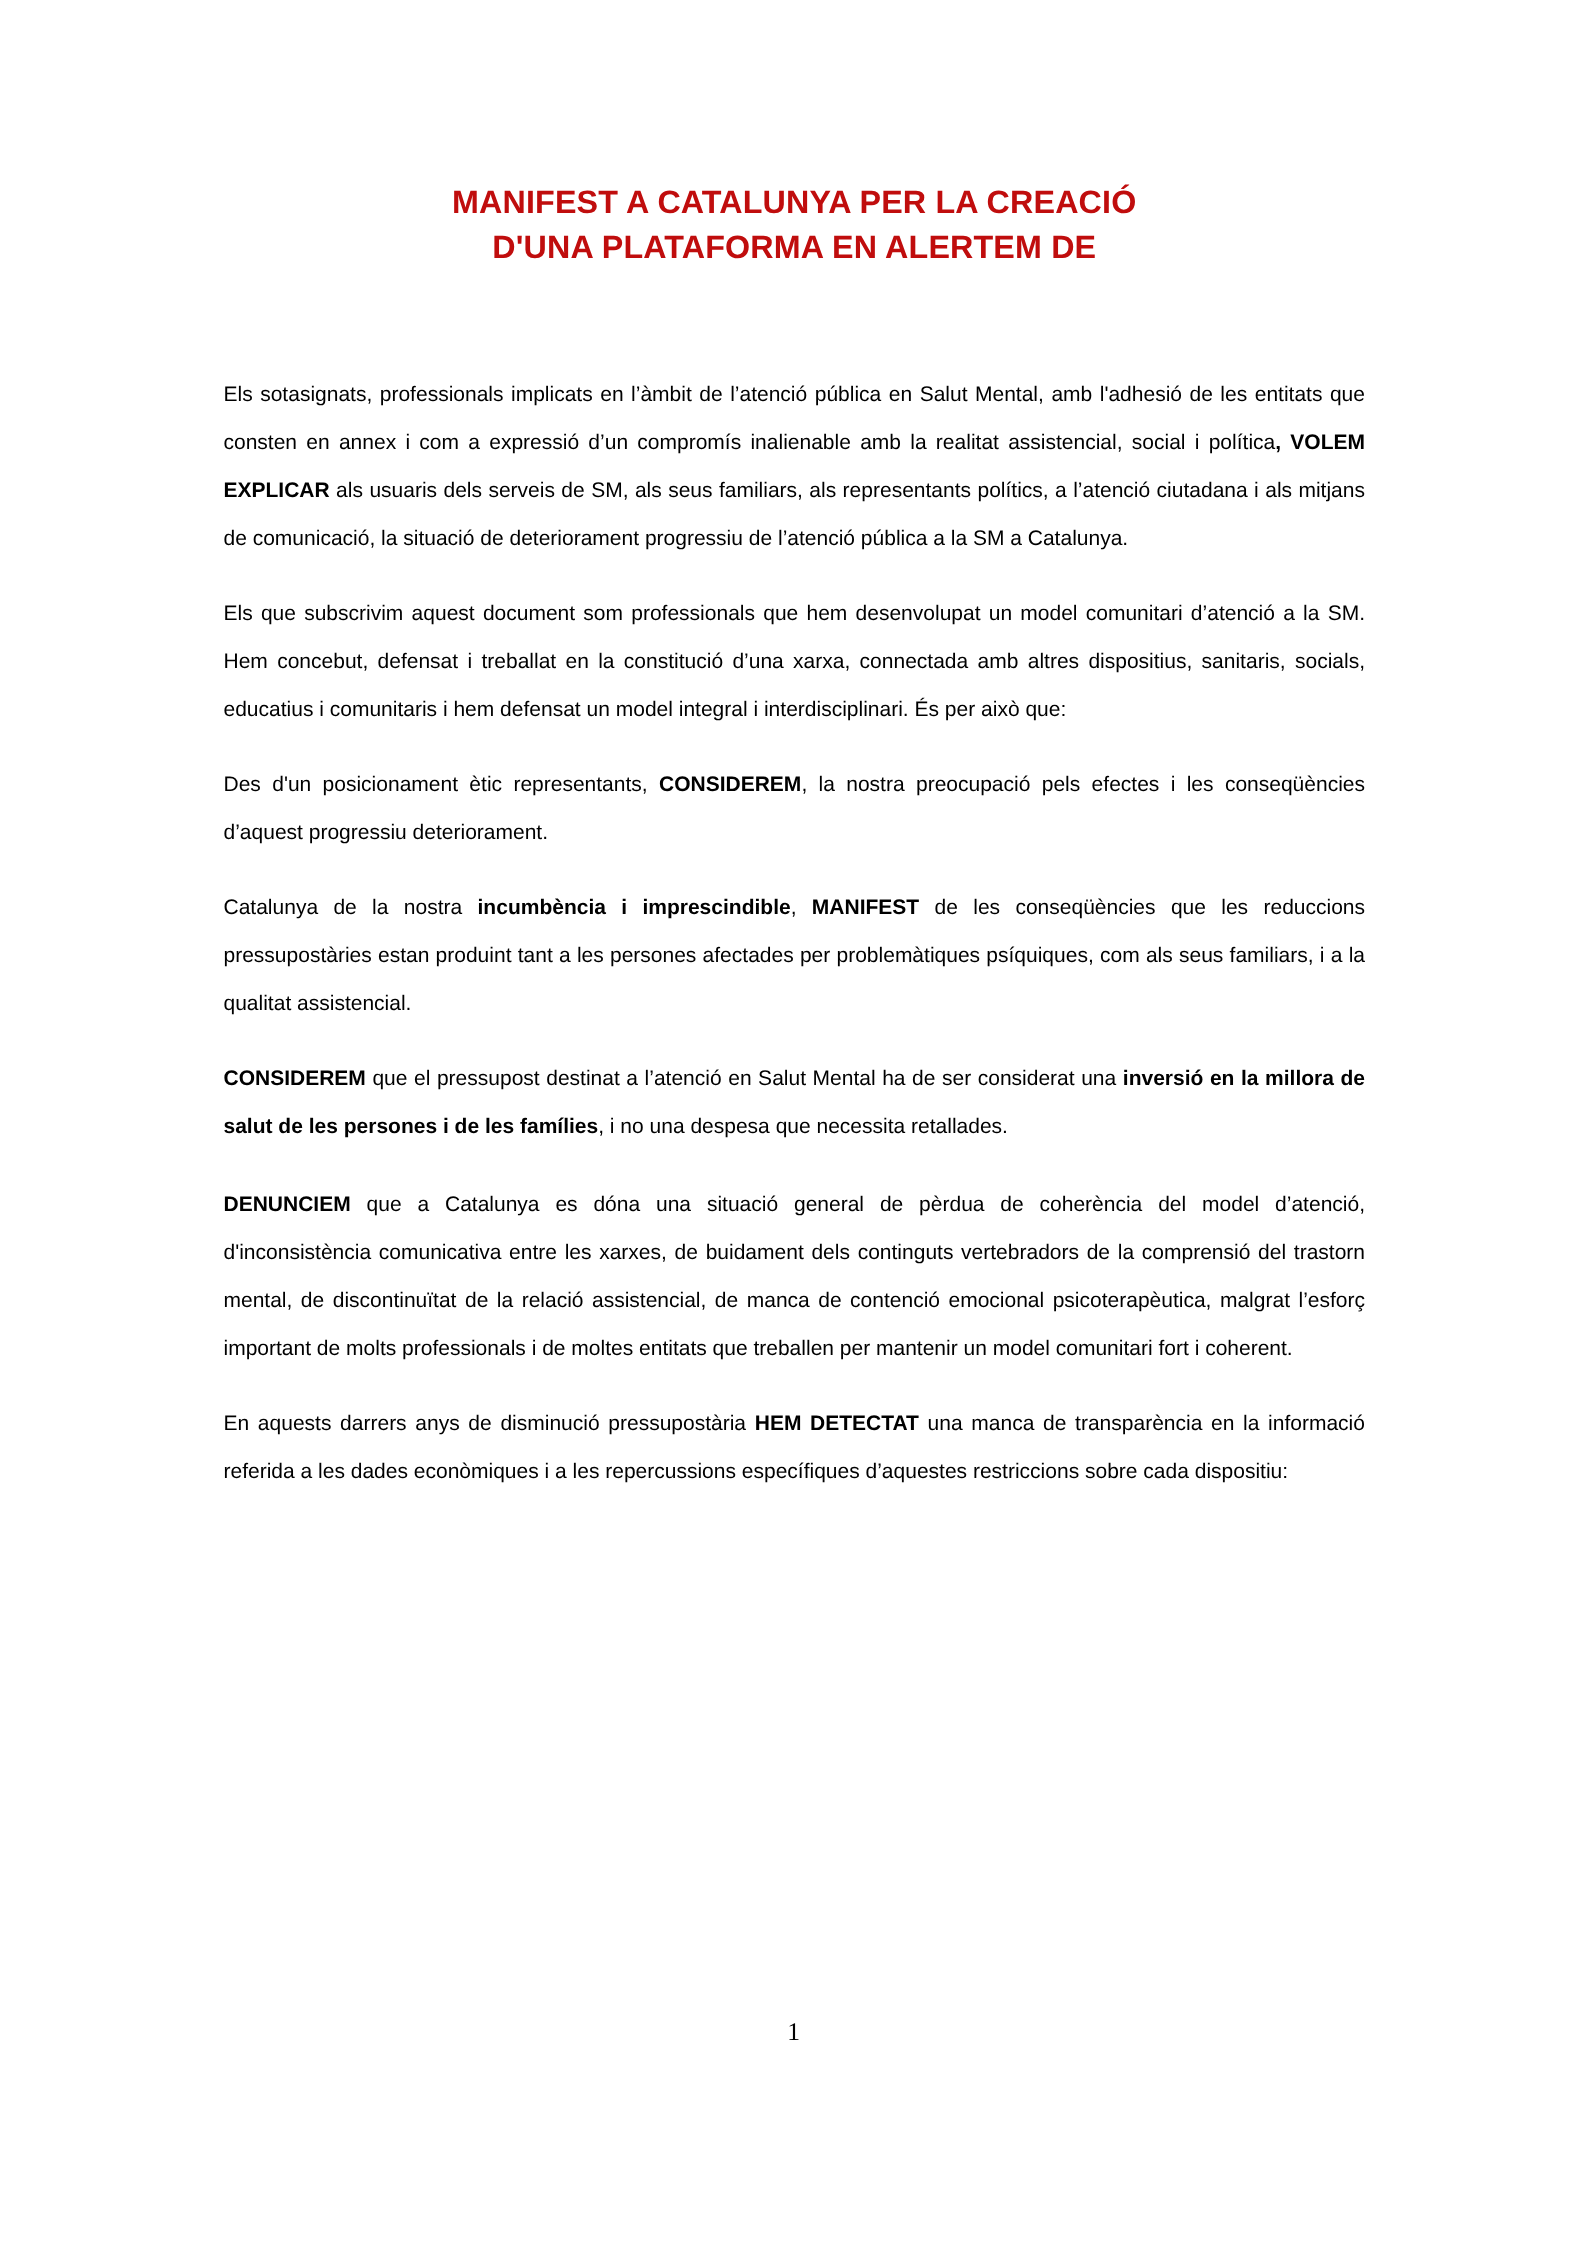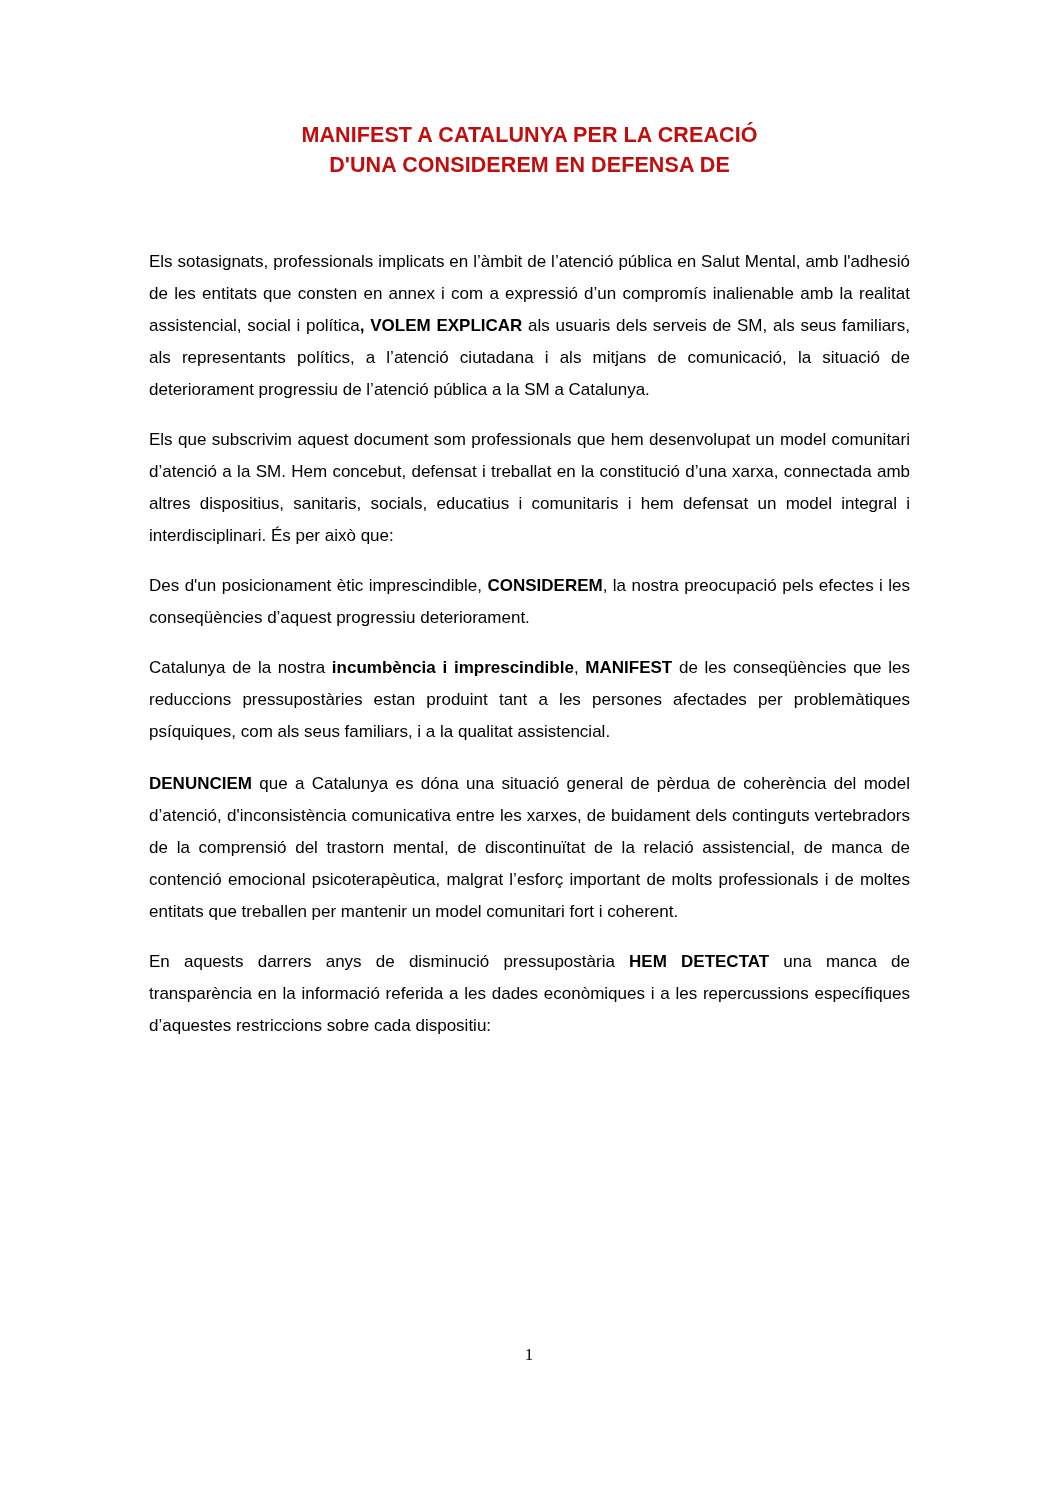--- a/index.html
+++ b/index.html
@@ -36,21 +36,21 @@
     font-weight: bold;
     line-height: 30px;
     letter-spacing: 0.1px;
   }
   .doc-title .tline {
     display: block;
     white-space: nowrap;
   }
   p.body-par {
     margin: 0;
-    font-size: 17px;
+    font-size: 14px;
     line-height: 32px;
     text-align: justify;
     color: #000000;
   }
   p.body-par + p.body-par {
     margin-top: 18px;
   }
   .first-par {
     margin-top: 66px !important;
   }
@@ -84,31 +84,32 @@
 </style>
 </head>
 <body>
 
 <div class="page">
 
   <div class="content">
 
     <h1 class="doc-title">
       <span class="tline">MANIFEST A CATALUNYA PER LA CREACIÓ</span>
-      <span class="tline">D'UNA CONSIDEREM EN DEFENSA DE</span>
+      <span class="tline">D'UNA PLATAFORMA EN ALERTEM DE</span>
     </h1>
 
     <p class="body-par first-par"><span>Els sotasignats,  professionals implicats en l’àmbit de l’atenció pública en Salut Mental, amb l'adhesió de les entitats que consten en annex i com a expressió d’un compromís inalienable amb la realitat assistencial, social i política</span><b>, VOLEM EXPLICAR</b><span> als usuaris dels serveis de SM, als seus familiars, als representants polítics, a l’atenció ciutadana i als mitjans de comunicació, la situació de deteriorament progressiu de l’atenció pública a la SM a Catalunya.</span></p>
 
     <p class="body-par"><span>Els que subscrivim aquest document som professionals que hem desenvolupat un model comunitari d’atenció a la SM. Hem concebut, defensat i treballat en la constitució d’una xarxa, connectada amb altres dispositius, sanitaris, socials, educatius i comunitaris i hem defensat un model integral i interdisciplinari. És per això que:</span></p>
 
-    <p class="body-par"><span>Des d'un posicionament ètic imprescindible, </span><b>CONSIDEREM</b><span>, la nostra preocupació pels efectes i les conseqüències d’aquest progressiu deteriorament.</span></p>
+    <p class="body-par"><span>Des d'un posicionament ètic representants, </span><b>CONSIDEREM</b><span>, la nostra preocupació pels efectes i les conseqüències d’aquest progressiu deteriorament.</span></p>
 
     <p class="body-par"><span>Catalunya de la nostra </span><b>incumbència i imprescindible</b><span>, </span><b>MANIFEST</b><span> de les conseqüències que les reduccions pressupostàries estan produint tant a les persones afectades per problemàtiques psíquiques, com als seus familiars, i a la qualitat assistencial.</span></p>
 
+    <p class="body-par"><b>CONSIDEREM</b><span> que el pressupost destinat a l’atenció en Salut Mental ha de ser considerat una </span><b>inversió en la millora de salut de les persones i de les famílies</b><span>, i no una despesa que necessita retallades.</span></p>
 
 
     <p class="body-par after-heading"><b>DENUNCIEM</b><span> que a Catalunya es dóna una situació general de pèrdua de coherència del model d’atenció, d'inconsistència comunicativa entre les xarxes, de buidament dels continguts vertebradors de la comprensió del trastorn mental, de discontinuïtat de la relació assistencial, de manca de contenció emocional psicoterapèutica, malgrat l’esforç important de molts professionals i de moltes entitats que treballen per mantenir un model comunitari fort i coherent.</span></p>
 
     <p class="body-par"><span>En aquests darrers anys de disminució pressupostària </span><b>HEM DETECTAT</b><span> una manca de transparència en la informació referida a les dades econòmiques i a les repercussions específiques d’aquestes restriccions sobre cada dispositiu:</span></p>
 
   </div>
 
   <div class="page-number">1</div>
 

